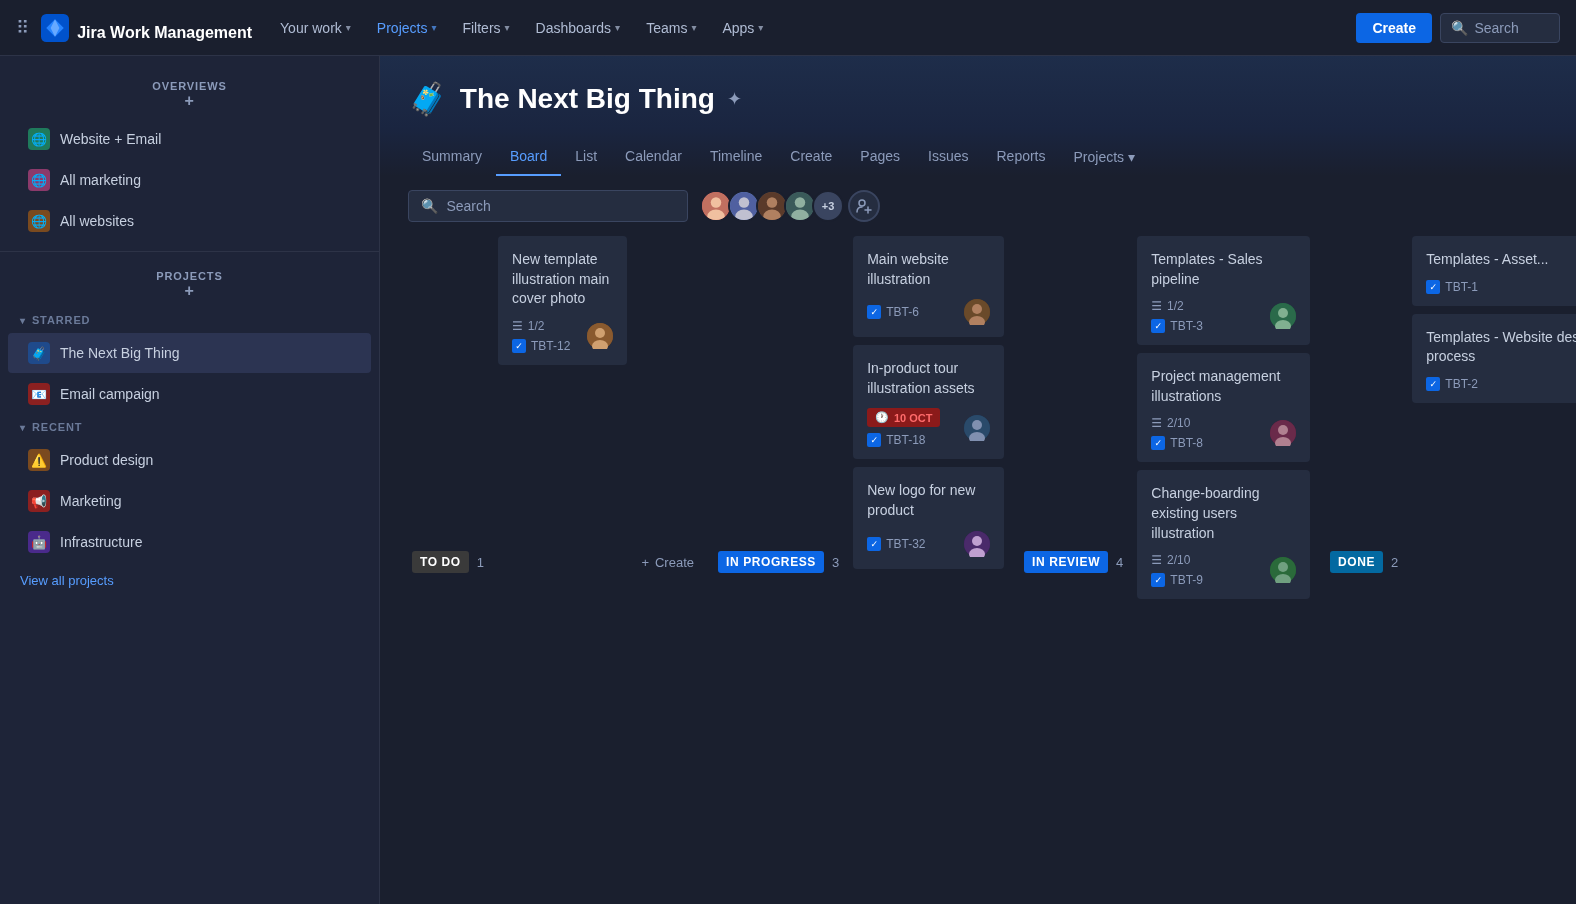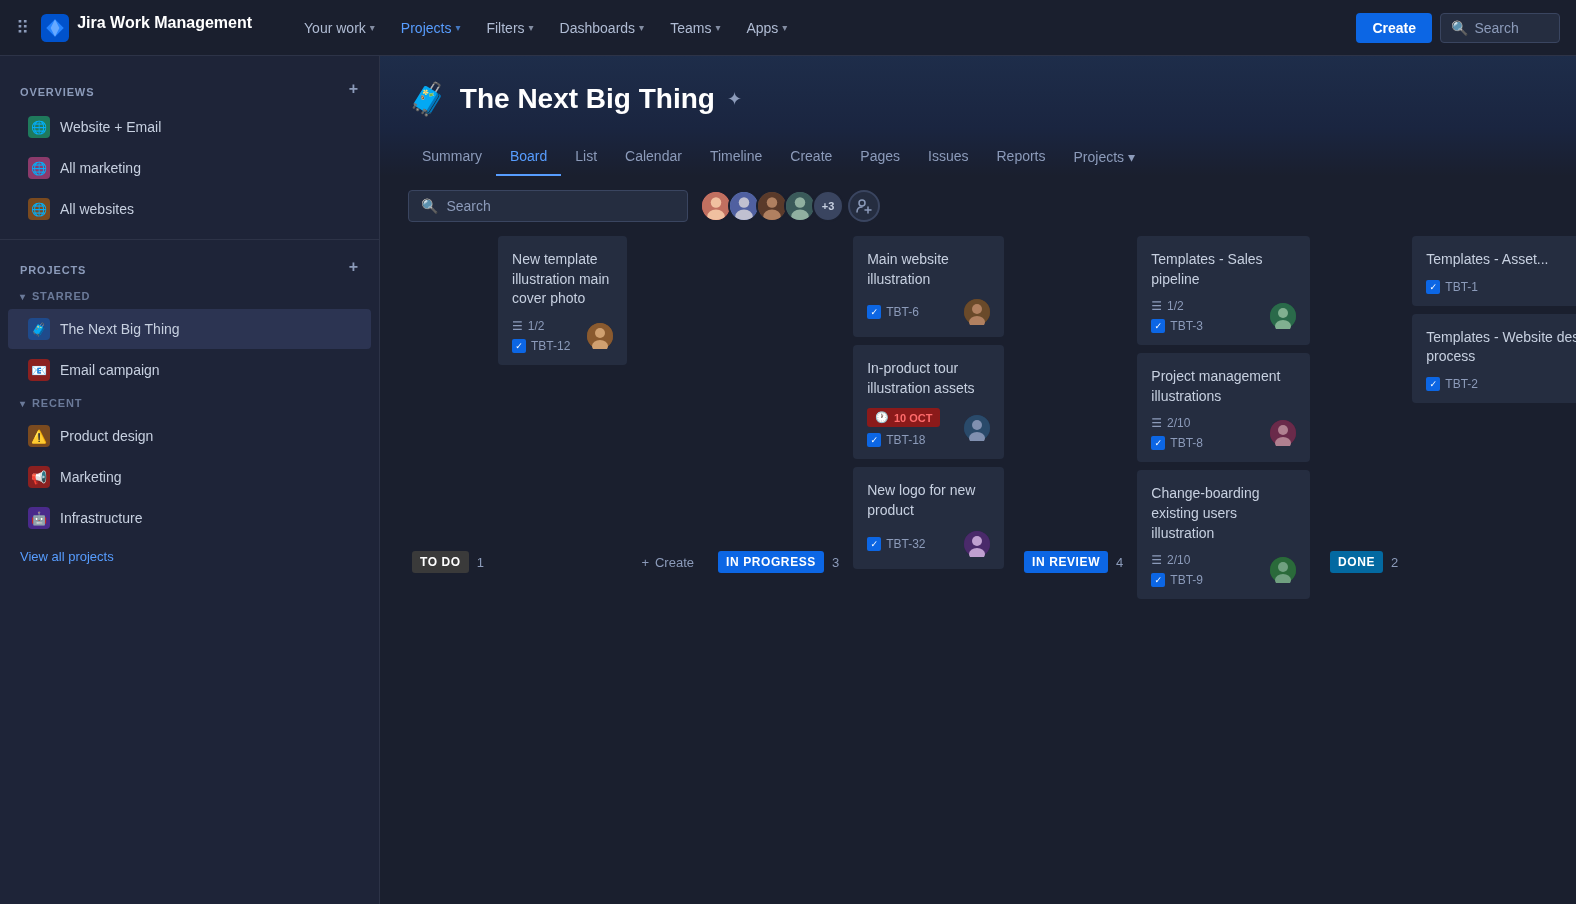--- a/index.html
+++ b/index.html
@@ -27,23 +27,23 @@
       z-index: 10;
     }
     .topnav-grid-icon {
       color: #8c9bba;
       font-size: 18px;
       margin-right: 4px;
       cursor: pointer;
     }
     .topnav-logo {
       display: flex;
-      align-items: flex-start;
+      align-items: flex-end;
       gap: 8px;
-      margin-right: 32px;
+      margin-right: 8px;
     }
     .topnav-logo-icon {
       width: 28px;
       height: 28px;
     }
     .topnav-logo-text {
       color: #fff;
       font-size: 16px;
       font-weight: 600;
       white-space: nowrap;
@@ -107,28 +107,29 @@
     .sidebar {
       width: 380px;
       background: #1e2438;
       border-right: 1px solid #2d3347;
       overflow-y: auto;
       flex-shrink: 0;
       padding: 16px 0;
     }
     .sidebar-section-header {
       display: flex;
-      align-items: flex-end;
+      align-items: center;
       justify-content: space-between;
       padding: 8px 20px;
       color: #8c9bba;
       font-size: 11px;
       font-weight: 700;
       text-transform: uppercase;
       letter-spacing: 0.08em;
+      flex-direction: column;
     }
     .sidebar-section-header .plus-icon { cursor: pointer; font-size: 16px; color: #8c9bba; }
     .sidebar-item {
       display: flex;
       align-items: center;
       gap: 10px;
       padding: 9px 20px;
       cursor: pointer;
       border-radius: 4px;
       margin: 1px 8px;

